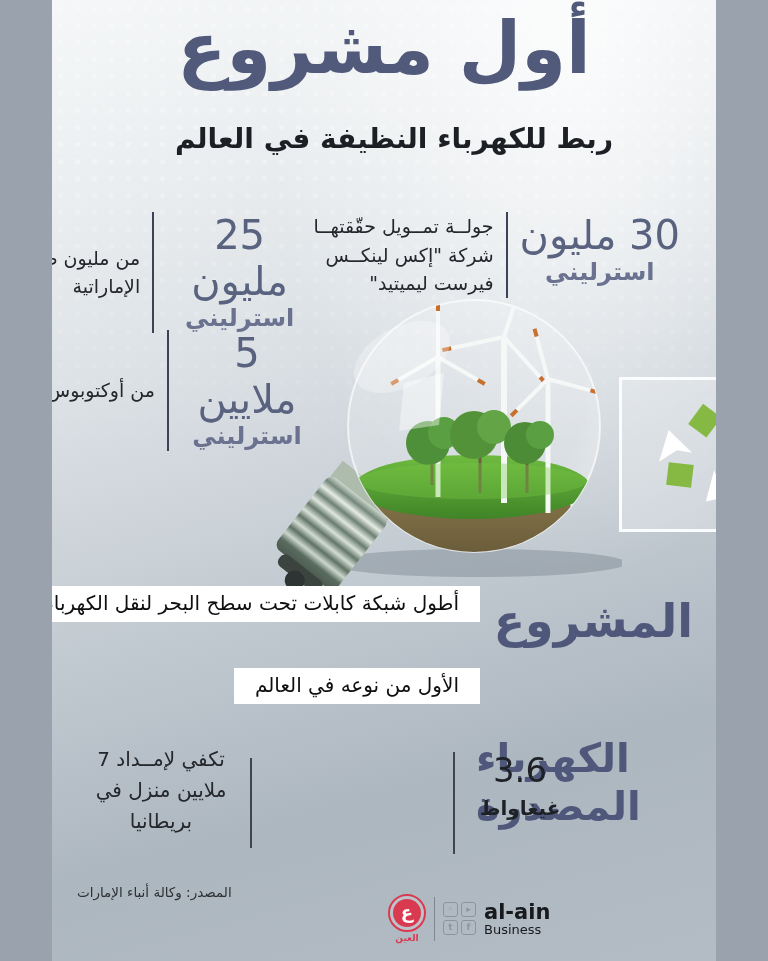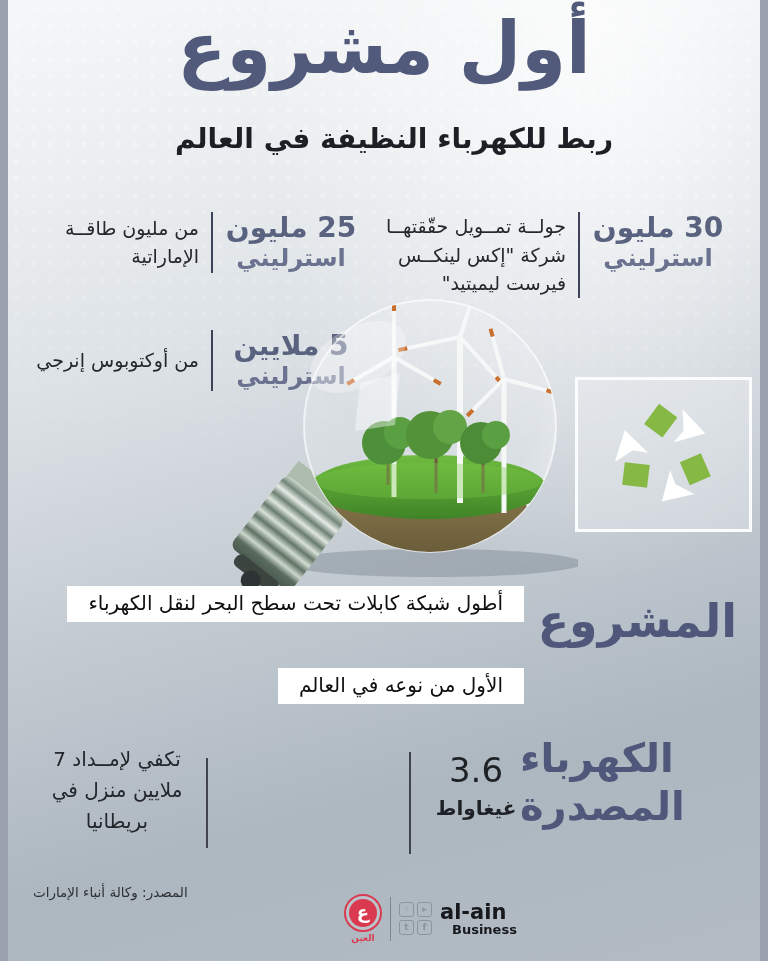--- a/index.html
+++ b/index.html
@@ -1,34 +1,34 @@
 <!DOCTYPE html>
 <html lang="ar"><head>
 <meta charset="utf-8">
 <style>
   html,body{margin:0;padding:0;background:#9aa3ad;}
   *{box-sizing:border-box;}
   .page{
-    position:relative;width:752px;height:961px;margin:0 auto;overflow:hidden;
+    position:relative;width:664px;height:961px;margin:0 auto;overflow:hidden;
     font-family:"DejaVu Sans", sans-serif;direction:rtl;
     background:linear-gradient(165deg,#f5f7f8 0%,#eceff1 16%,#dde2e6 34%,#c2cad1 58%,#adb7c0 78%,#b3bcc5 100%);
   }
   .sheen{position:absolute;inset:0;background:radial-gradient(ellipse at 78% 3%,rgba(255,255,255,.8),rgba(255,255,255,0) 42%);pointer-events:none;}
   .dots{
     position:absolute;top:0;left:0;right:0;height:470px;opacity:.45;pointer-events:none;
     background-image:radial-gradient(circle,rgba(255,255,255,.55) 2.4px,rgba(255,255,255,0) 3px);
     background-size:17px 17px;
     -webkit-mask-image:linear-gradient(to bottom,#000 35%,transparent 100%);
     mask-image:linear-gradient(to bottom,#000 35%,transparent 100%);
   }
   .title{position:absolute;top:6px;left:0;right:0;text-align:center;font-size:72px;font-weight:bold;color:#515a7b;letter-spacing:-1px;}
   .subtitle{position:absolute;top:122px;left:0;right:-20px;text-align:center;font-size:28px;font-weight:bold;color:#1c1f24;}
   .stat{position:absolute;display:flex;gap:12px;align-items:stretch;}
   .stat .num{text-align:center;color:#59627f;min-width:132px;}
-  .stat .num .amount{font-size:28px;font-weight:bold;line-height:1.15;}
+  .stat .num .amount{font-size:40px;font-weight:normal;line-height:1.15;}
   .stat .num .cur{font-size:24px;font-weight:600;color:#6a7290;line-height:1.2;}
   .stat .desc{border-right:2px solid #3c4257;padding-right:12px;font-size:19px;line-height:1.5;color:#24272b;font-weight:500;display:flex;align-items:center;}
   .stat1{top:212px;right:36px;}
   .stat1 .desc{width:212px;}
   .stat2{top:212px;right:403px;}
   .stat2 .desc{width:188px;}
   .stat3{top:330px;right:403px;}
   .stat3 .desc{white-space:nowrap;}
   .bulb-svg{position:absolute;left:190px;top:285px;z-index:1;}
   .recycle-box{
@@ -55,21 +55,21 @@
   .brandrow{position:absolute;left:336px;top:894px;display:flex;direction:ltr;align-items:center;gap:8px;z-index:2;}
   .logo-wrap{display:flex;flex-direction:column;align-items:center;gap:1px;}
   .logo-outer{width:38px;height:38px;border-radius:50%;border:2px solid #d93a50;display:flex;align-items:center;justify-content:center;background:rgba(255,255,255,.15);}
   .logo-inner{width:28px;height:28px;border-radius:50%;background:#d93a50;color:#fff;font-size:18px;font-weight:bold;display:flex;align-items:center;justify-content:center;line-height:1;}
   .logo-ar{font-size:9px;font-weight:bold;color:#d93a50;}
   .brand-div{width:1px;height:44px;background:#7e868d;}
   .social{display:grid;grid-template-columns:15px 15px;grid-template-rows:15px 15px;gap:3px;direction:ltr;}
   .sicon{border:1.5px solid #8d959c;border-radius:3px;color:#8d959c;font-size:9px;line-height:12px;text-align:center;font-weight:bold;}
   .brand-txt{display:flex;flex-direction:column;line-height:1.05;direction:ltr;}
   .brand-name{font-size:21px;font-weight:bold;color:#17191c;}
-  .brand-sub{font-size:13px;font-weight:bold;color:#17191c;margin-left:12px;}
+  .brand-sub{font-size:13px;font-weight:normal;color:#17191c;}
 </style>
 </head>
 <body>
 
 <div class="page">
   <div class="sheen"></div>
   <div class="dots"></div>
 
   <svg class="bulb-svg" width="380" height="305" viewBox="0 0 380 305">
     <defs>

